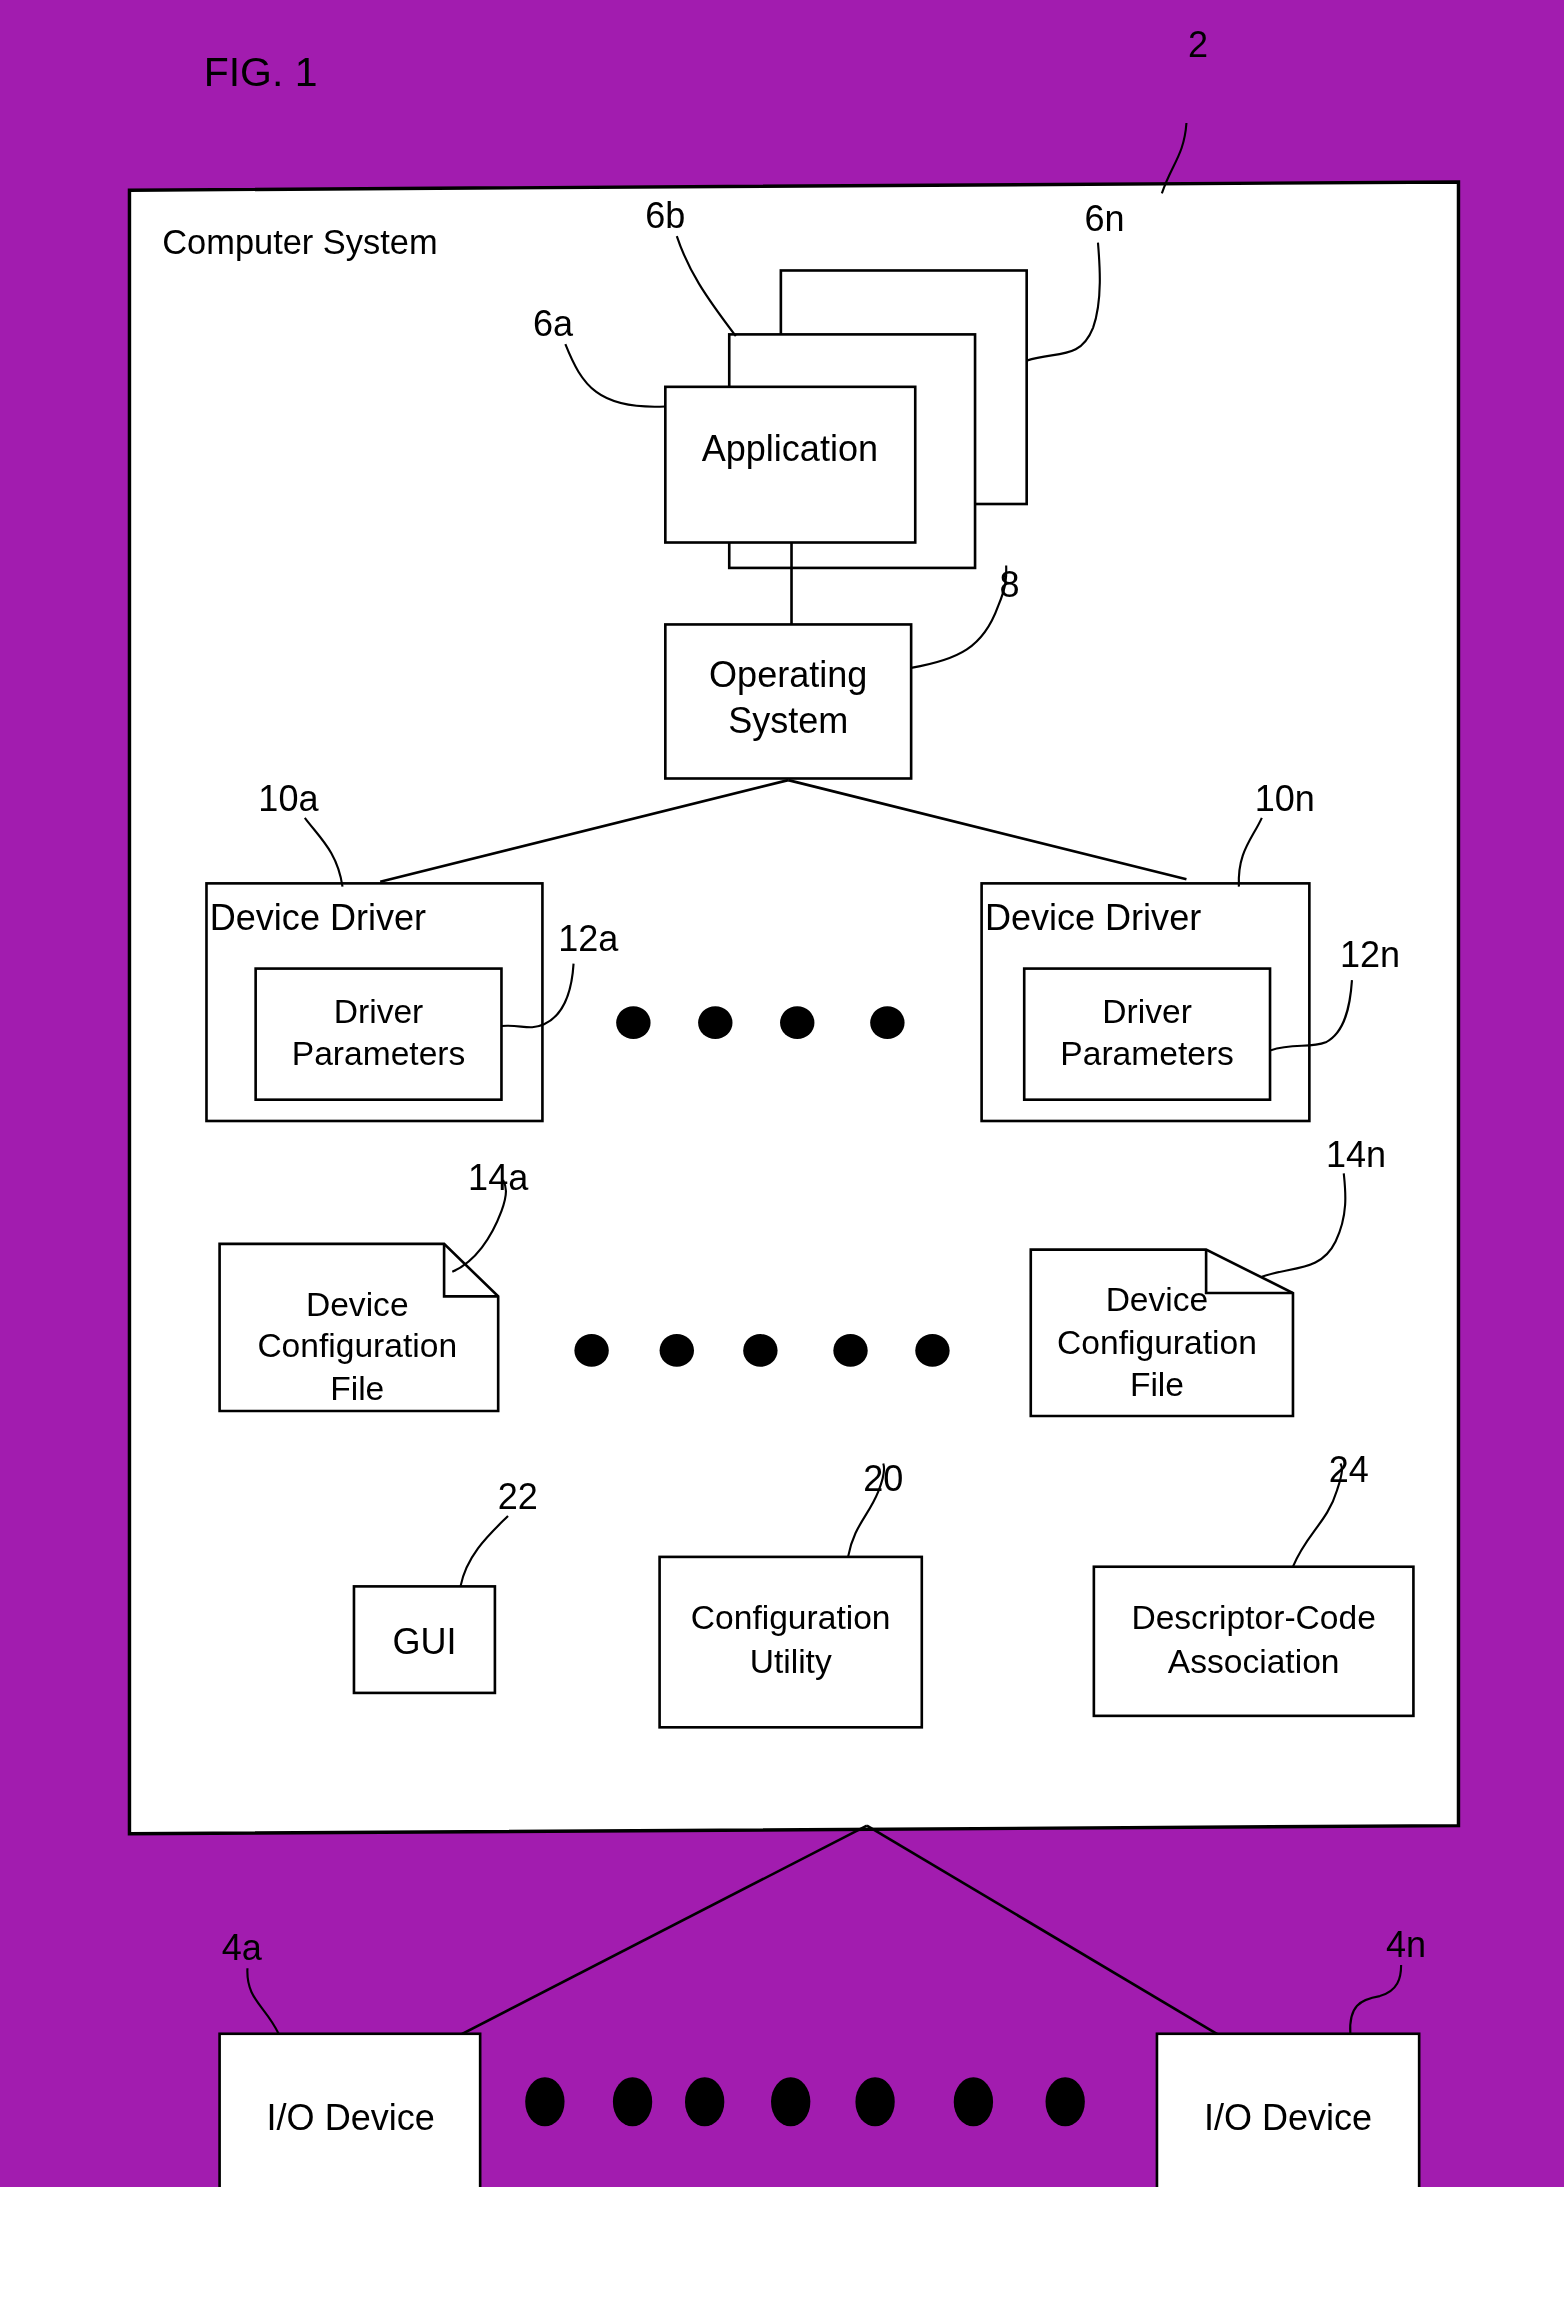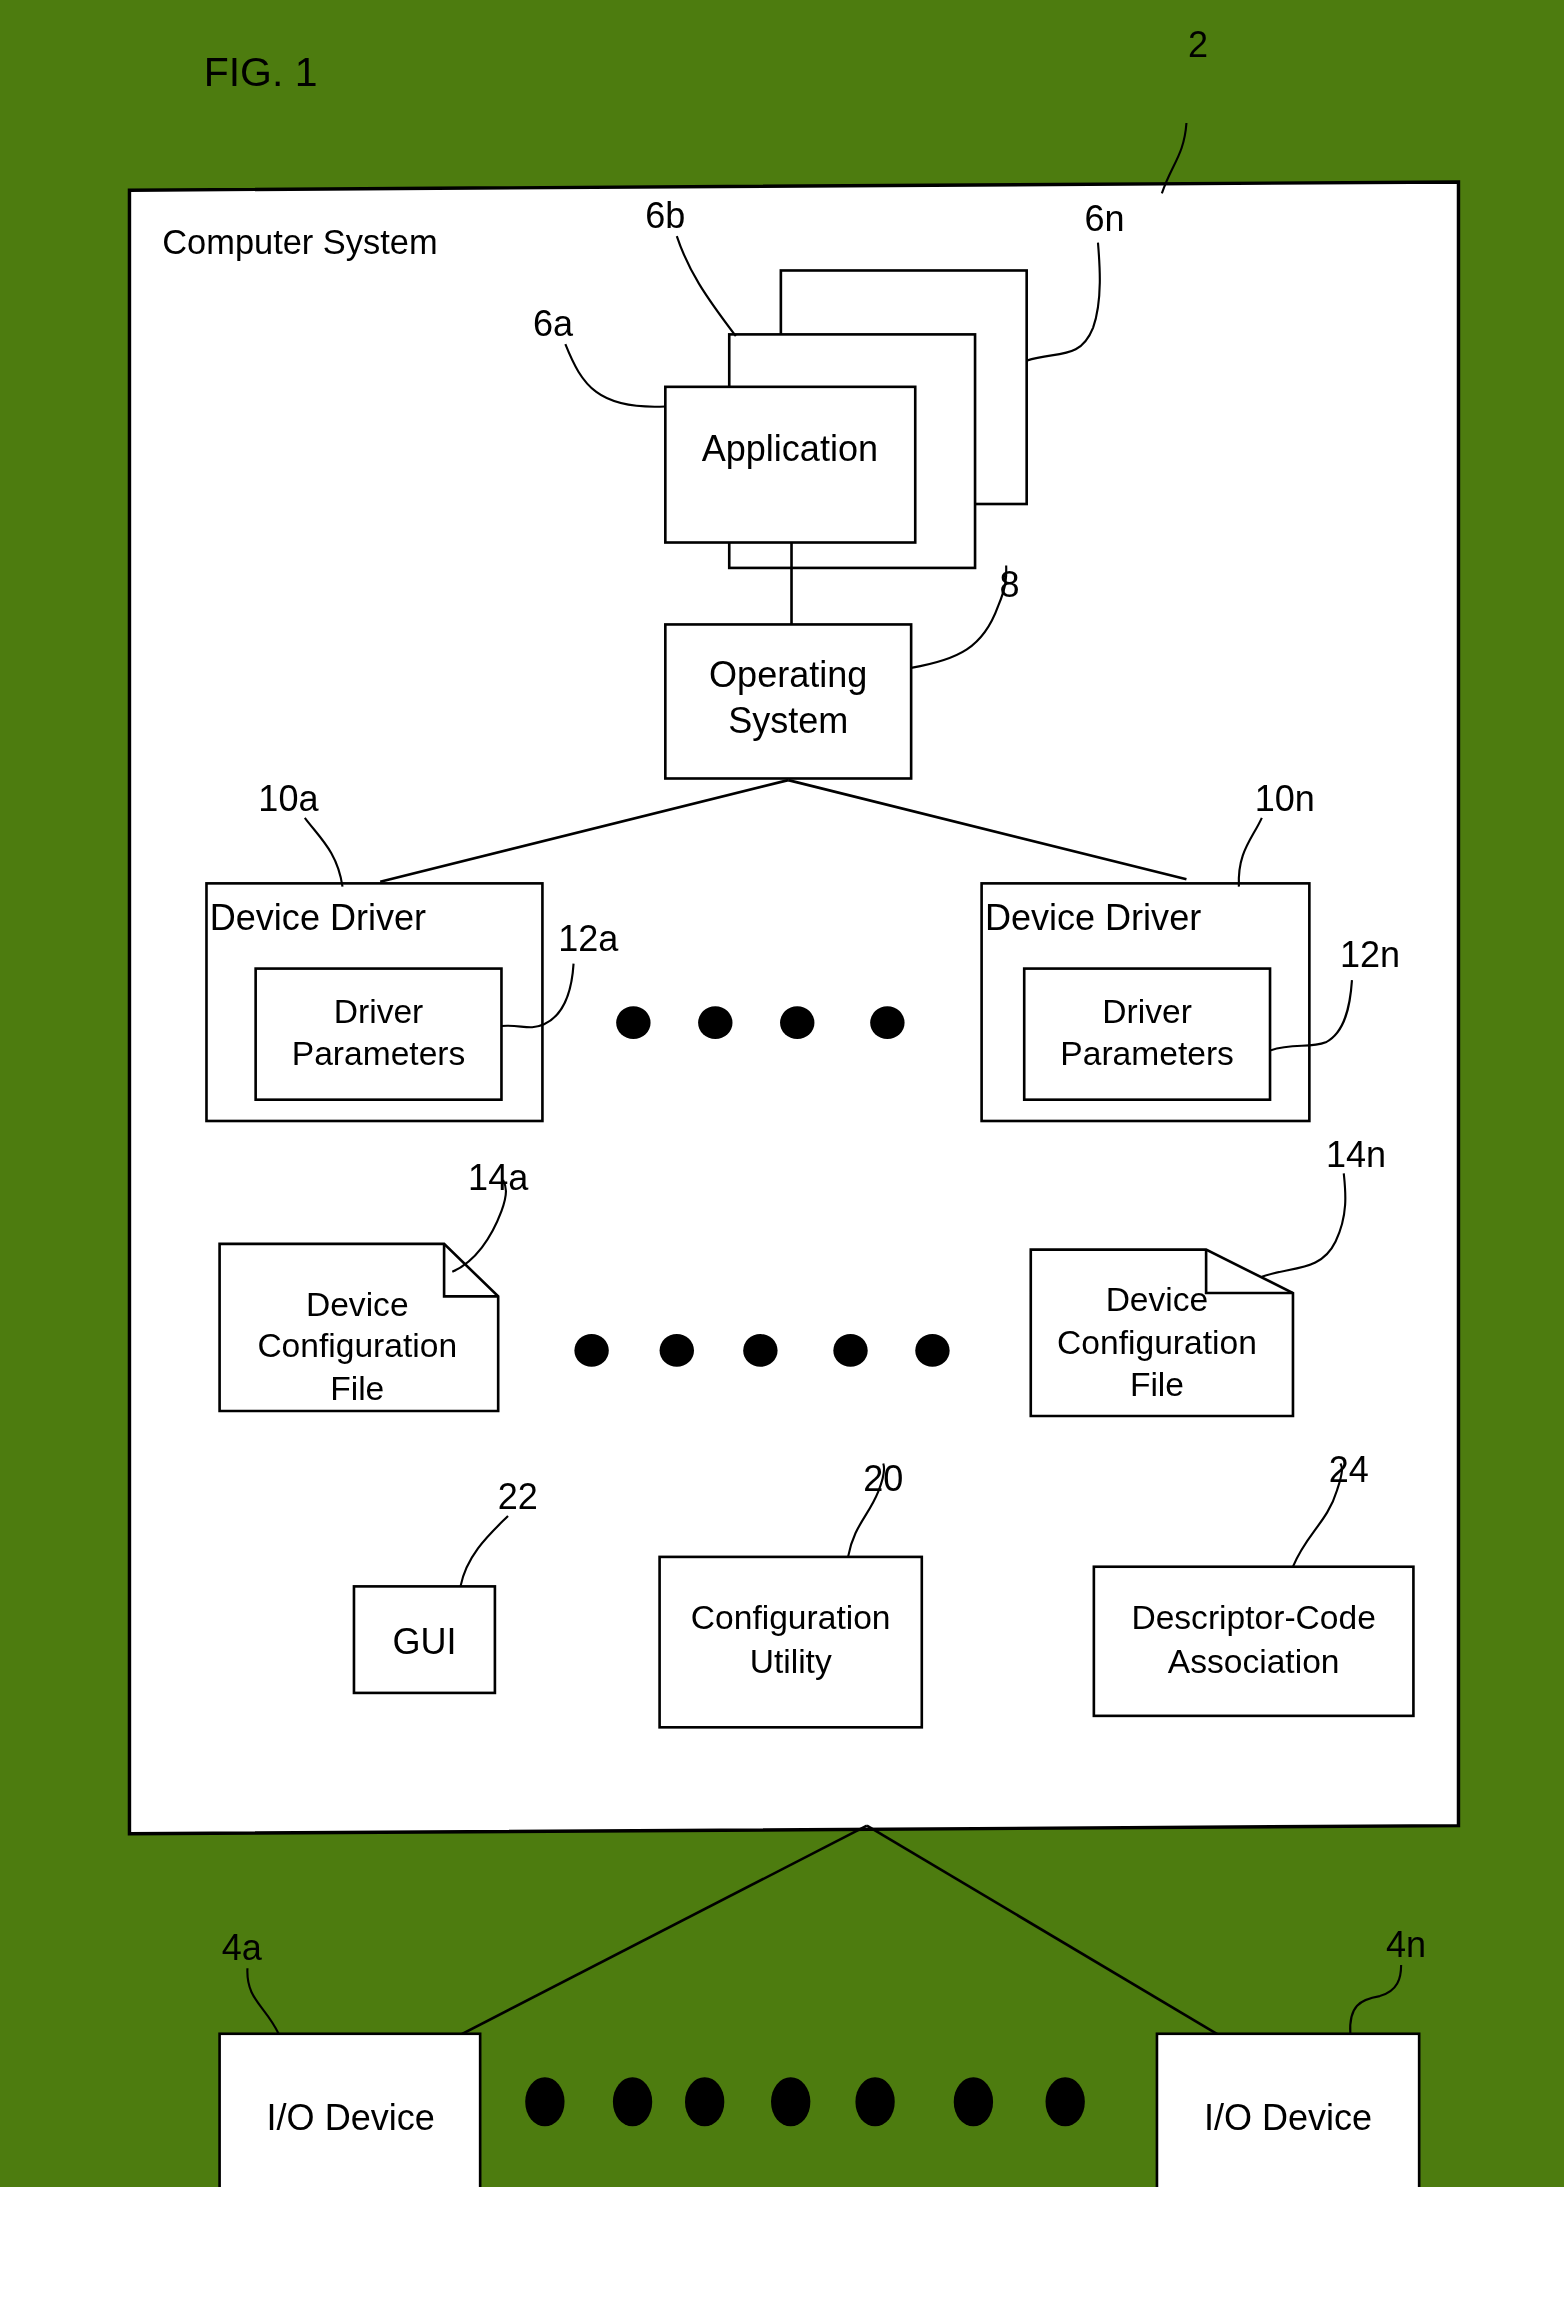--- a/index.html
+++ b/index.html
@@ -4,21 +4,21 @@
 <style>
   html, body {
     margin: 0;
     padding: 0;
     background: #ffffff;
   }
   #figure-root {
     position: relative;
     width: 1565px;
     height: 2187px;
-    background: #4d7c0f;
+    background: #a21caf;
     font-family: "Liberation Sans", sans-serif;
     overflow: hidden;
     text-align: center;
   }
   svg.diagram-layer {
     position: absolute;
     top: 0;
     left: 0;
     width: 1565px;
     height: 2319px;

